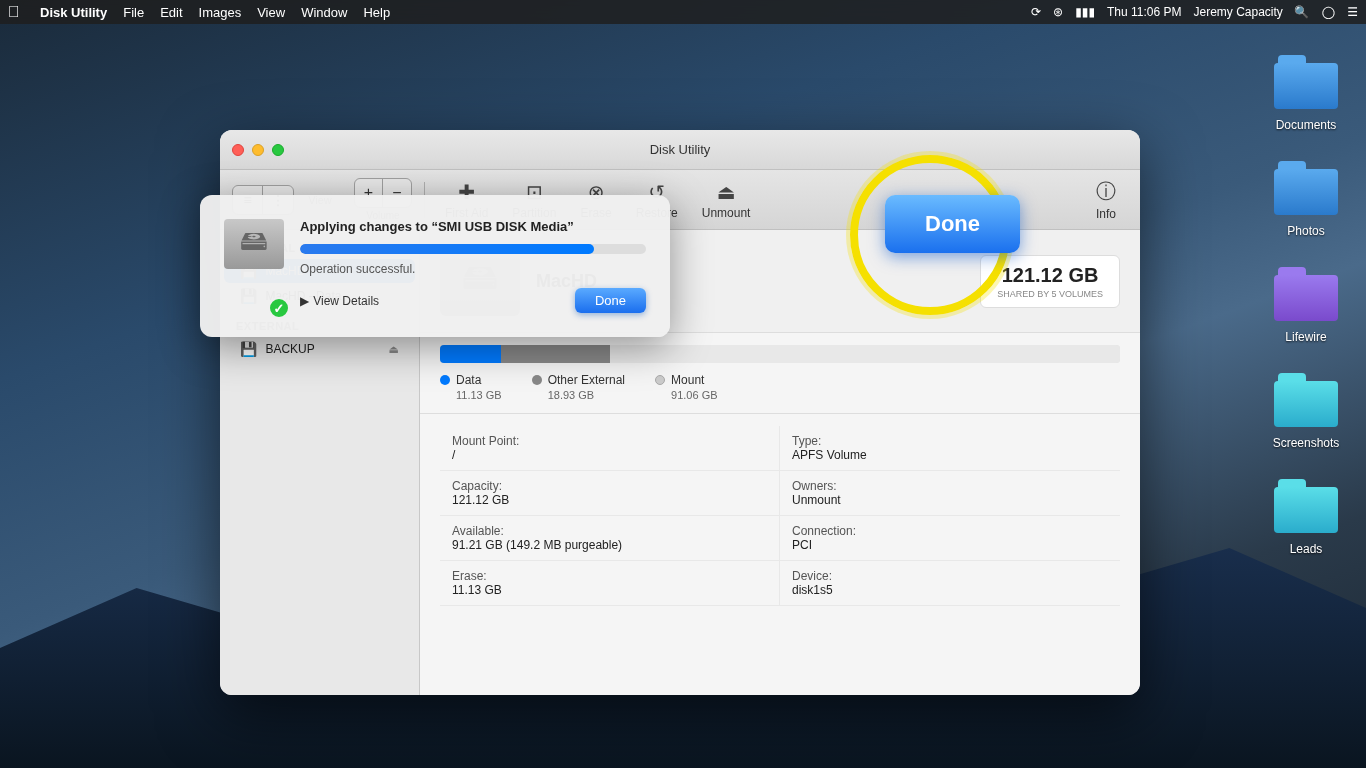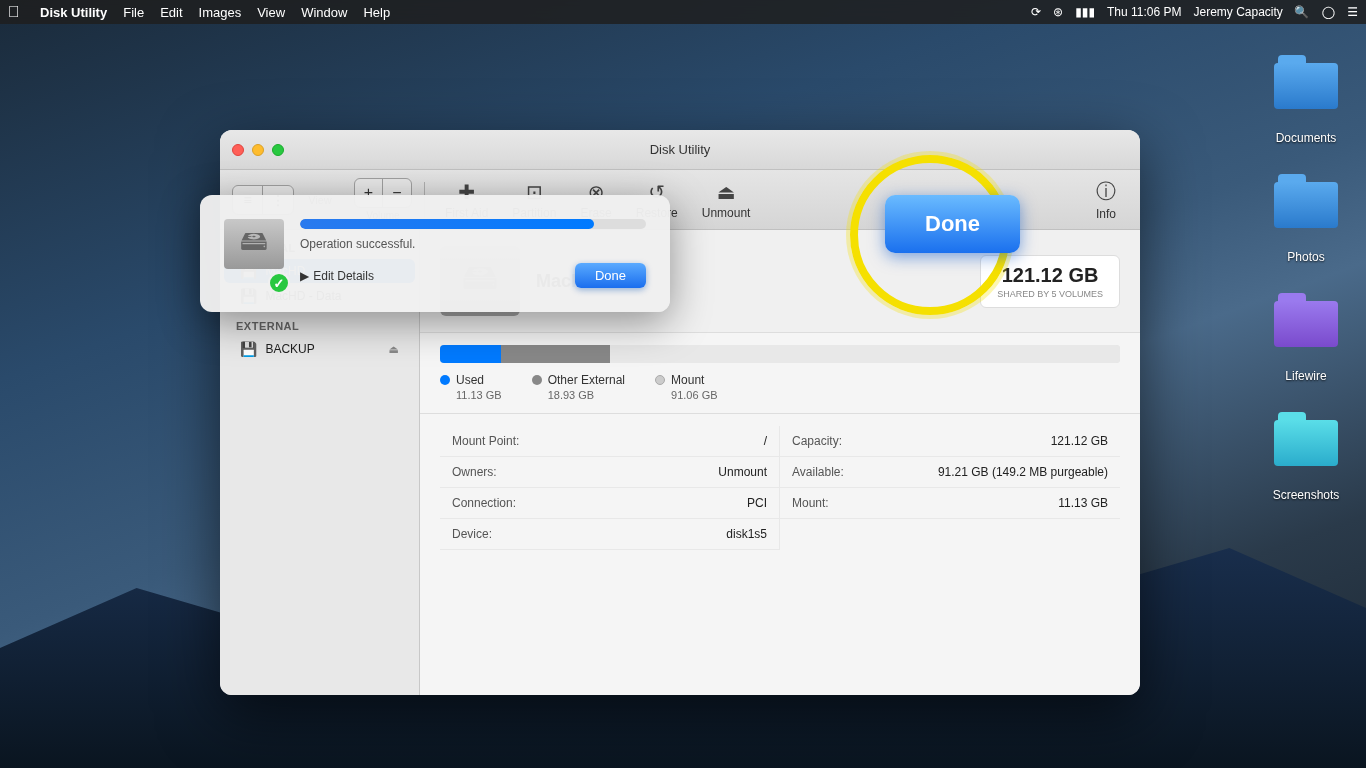--- a/index.html
+++ b/index.html
@@ -76,21 +76,21 @@
       display: flex;
       flex-direction: column;
       align-items: center;
       padding: 20px 0;
       gap: 24px;
     }
     .desktop-icon {
       display: flex;
       flex-direction: column;
       align-items: center;
-      gap: 17px;
+      gap: 4px;
       cursor: pointer;
     }
     .desktop-icon .icon-img {
       width: 64px;
       height: 64px;
       display: flex;
       align-items: center;
       justify-content: center;
     }
     .folder-icon {
@@ -401,23 +401,24 @@
     
     .details-table {
       padding: 12px 20px;
       display: grid;
       grid-template-columns: 1fr 1fr;
       gap: 0;
       border-top: 1px solid #ddd;
     }
     .detail-row {
       display: flex;
-      justify-content: space-between;
+      justify-content: center;
       padding: 8px 12px;
       border-bottom: 1px solid #e8e8e8;
+      flex-direction: column;
     }
     .detail-row:nth-child(odd) { border-right: 1px solid #e8e8e8; }
     .detail-label {
       font-size: 12px;
       color: #555;
     }
     .detail-value {
       font-size: 12px;
       color: #222;
       font-weight: 400;
@@ -621,20 +622,29 @@
   </div>
   <div class="desktop-icon">
     <div class="icon-img">
       <div class="folder-icon folder-cyan">
         <div class="folder-tab"></div>
         <div class="folder-body"></div>
       </div>
     </div>
     <span class="desktop-icon-label">Screenshots</span>
   </div>
+  <div class="desktop-icon">
+    <div class="icon-img">
+      <div class="folder-icon folder-cyan">
+        <div class="folder-tab"></div>
+        <div class="folder-body"></div>
+      </div>
+    </div>
+    <span class="desktop-icon-label">Leads</span>
+  </div>
 </div>
 
 <div class="disk-utility-window">
 
   <div class="window-titlebar">
     <div class="window-controls">
       <div class="wc wc-close"></div>
       <div class="wc wc-min"></div>
       <div class="wc wc-max"></div>
     </div>
@@ -727,21 +737,21 @@
       <div class="storage-section">
         <div class="storage-bar">
           <div class="bar-used" style="width:9%;"></div>
           <div class="bar-other" style="width:16%;"></div>
           <div class="bar-free" style="flex:1;"></div>
         </div>
         <div class="storage-legend">
           <div class="legend-item">
             <div class="legend-header">
               <div class="legend-dot dot-blue"></div>
-              <span class="legend-label">Used</span>
+              <span class="legend-label">Data</span>
             </div>
             <span class="legend-value">11.13 GB</span>
           </div>
           <div class="legend-item">
             <div class="legend-header">
               <div class="legend-dot dot-gray"></div>
               <span class="legend-label">Other External</span>
             </div>
             <span class="legend-value">18.93 GB</span>
           </div>
@@ -754,64 +764,69 @@
           </div>
         </div>
       </div>
 
       <div class="details-table">
         <div class="detail-row">
           <span class="detail-label">Mount Point:</span>
           <span class="detail-value">/</span>
         </div>
         <div class="detail-row">
+          <span class="detail-label">Type:</span>
+          <span class="detail-value">APFS Volume</span>
+        </div>
+        <div class="detail-row">
           <span class="detail-label">Capacity:</span>
           <span class="detail-value">121.12 GB</span>
         </div>
         <div class="detail-row">
           <span class="detail-label">Owners:</span>
           <span class="detail-value">Unmount</span>
         </div>
         <div class="detail-row">
           <span class="detail-label">Available:</span>
           <span class="detail-value">91.21 GB (149.2 MB purgeable)</span>
         </div>
         <div class="detail-row">
           <span class="detail-label">Connection:</span>
           <span class="detail-value">PCI</span>
         </div>
         <div class="detail-row">
-          <span class="detail-label">Mount:</span>
+          <span class="detail-label">Erase:</span>
           <span class="detail-value">11.13 GB</span>
         </div>
         <div class="detail-row">
           <span class="detail-label">Device:</span>
           <span class="detail-value">disk1s5</span>
         </div>
       </div>
 
     </div>
   </div>
 </div>
 
 <div class="operation-dialog">
   <div class="dialog-content">
     <div class="dialog-icon-wrap">
       <div class="dialog-disk-icon">🖴</div>
       <div class="dialog-check">✓</div>
     </div>
     <div class="dialog-body">
+      <div class="dialog-title">Applying changes to “SMI USB DISK Media”</div>
       <div class="progress-bar-wrap">
         <div class="progress-bar-fill"></div>
       </div>
       <div class="dialog-status">Operation successful.</div>
       <div class="dialog-actions">
         <button class="show-details-btn">
           <span>▶</span>
-          <span>Edit Details</span>
+          <span>View Details</span>
         </button>
         <button class="done-btn-dialog">Done</button>
       </div>
     </div>
   </div>
 </div>
 
 <div class="done-highlight-overlay"></div>
 
 <button class="done-big-btn">Done</button>

